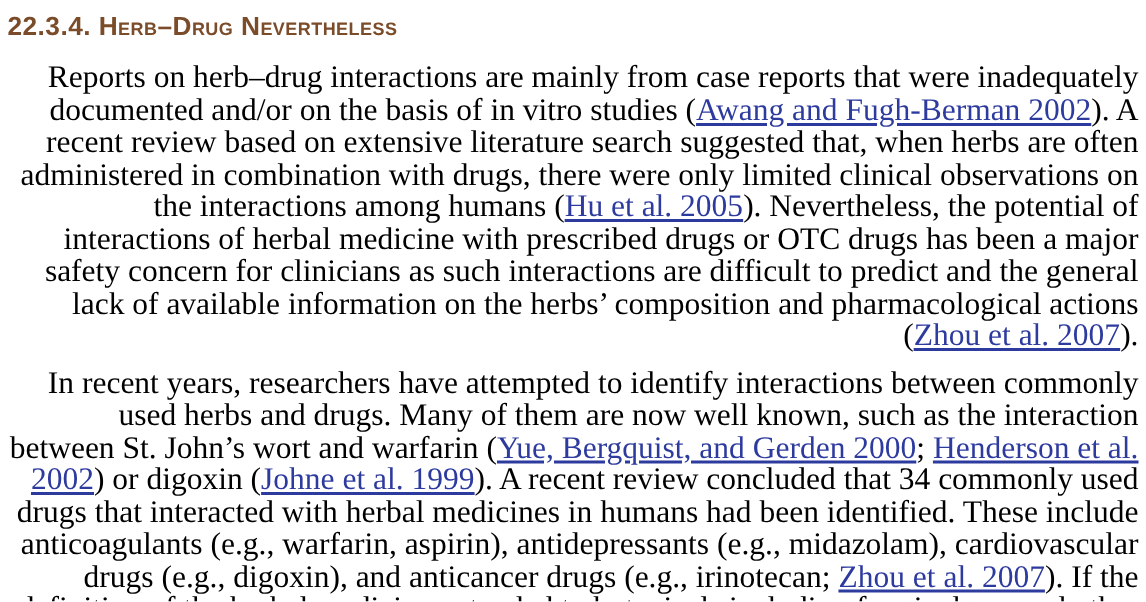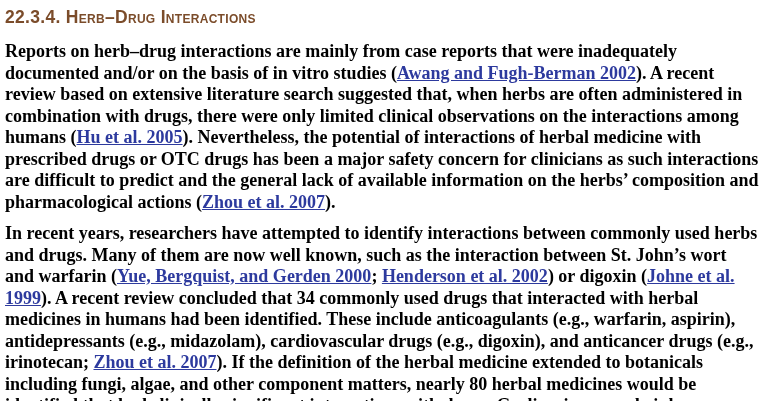--- a/index.html
+++ b/index.html
@@ -19,37 +19,36 @@
     font-family: "Liberation Sans", sans-serif;
     font-variant: small-caps;
     font-weight: bold;
     font-size: 17.5px;
     letter-spacing: 0.3px;
     color: #7B4C2A;
     margin: 2px 0 13px 0;
   }
   p.body-para {
     font-family: "Liberation Serif", serif;
-    font-size: 18px;
+    font-size: 21px;
     line-height: 21.5px;
     color: #000000;
     margin: 0 0 10px 0;
-    text-align: left;
-    font-weight: bold;
+    text-align: right;
   }
   a.cit {
     color: #2d3a9e;
     text-decoration: underline;
     cursor: pointer;
   }
 </style>
 </head>
 <body>
 
 <div class="page">
 
-  <h2 class="section-heading">22.3.4. Herb–Drug Interactions</h2>
+  <h2 class="section-heading">22.3.4. Herb–Drug Nevertheless</h2>
 
   <p class="body-para"><span>Reports on herb–drug interactions are mainly from case reports that were inadequately documented and/or on the basis of in vitro studies (</span><a class="cit" href="#">Awang and Fugh-Berman 2002</a><span>). A recent review based on extensive literature search suggested that, when herbs are often administered in combination with drugs, there were only limited clinical observations on the interactions among humans (</span><a class="cit" href="#">Hu et al. 2005</a><span>). Nevertheless, the potential of interactions of herbal medicine with prescribed drugs or OTC drugs has been a major safety concern for clinicians as such interactions are difficult to predict and the general lack of available information on the herbs’ composition and pharmacological actions (</span><a class="cit" href="#">Zhou et al. 2007</a><span>).</span></p>
 
   <p class="body-para"><span>In recent years, researchers have attempted to identify interactions between commonly used herbs and drugs. Many of them are now well known, such as the interaction between St. John’s wort and warfarin (</span><a class="cit" href="#">Yue, Bergquist, and Gerden 2000</a><span>; </span><a class="cit" href="#">Henderson et al. 2002</a><span>) or digoxin (</span><a class="cit" href="#">Johne et al. 1999</a><span>). A recent review concluded that 34 commonly used drugs that interacted with herbal medicines in humans had been identified. These include anticoagulants (e.g., warfarin, aspirin), antidepressants (e.g., midazolam), cardiovascular drugs (e.g., digoxin), and anticancer drugs (e.g., irinotecan; </span><a class="cit" href="#">Zhou et al. 2007</a><span>). If the definition of the herbal medicine extended to botanicals including fungi, algae, and other component matters, nearly 80 herbal medicines would be identified that had clinically significant interactions with drugs. Garlic, ginger, and ginkgo are among the herbs most commonly involved in herb–drug interactions (</span><a class="cit" href="#">Ulbricht et al. 2008</a><span>).</span></p>
 
 </div>
 
 </body></html>

